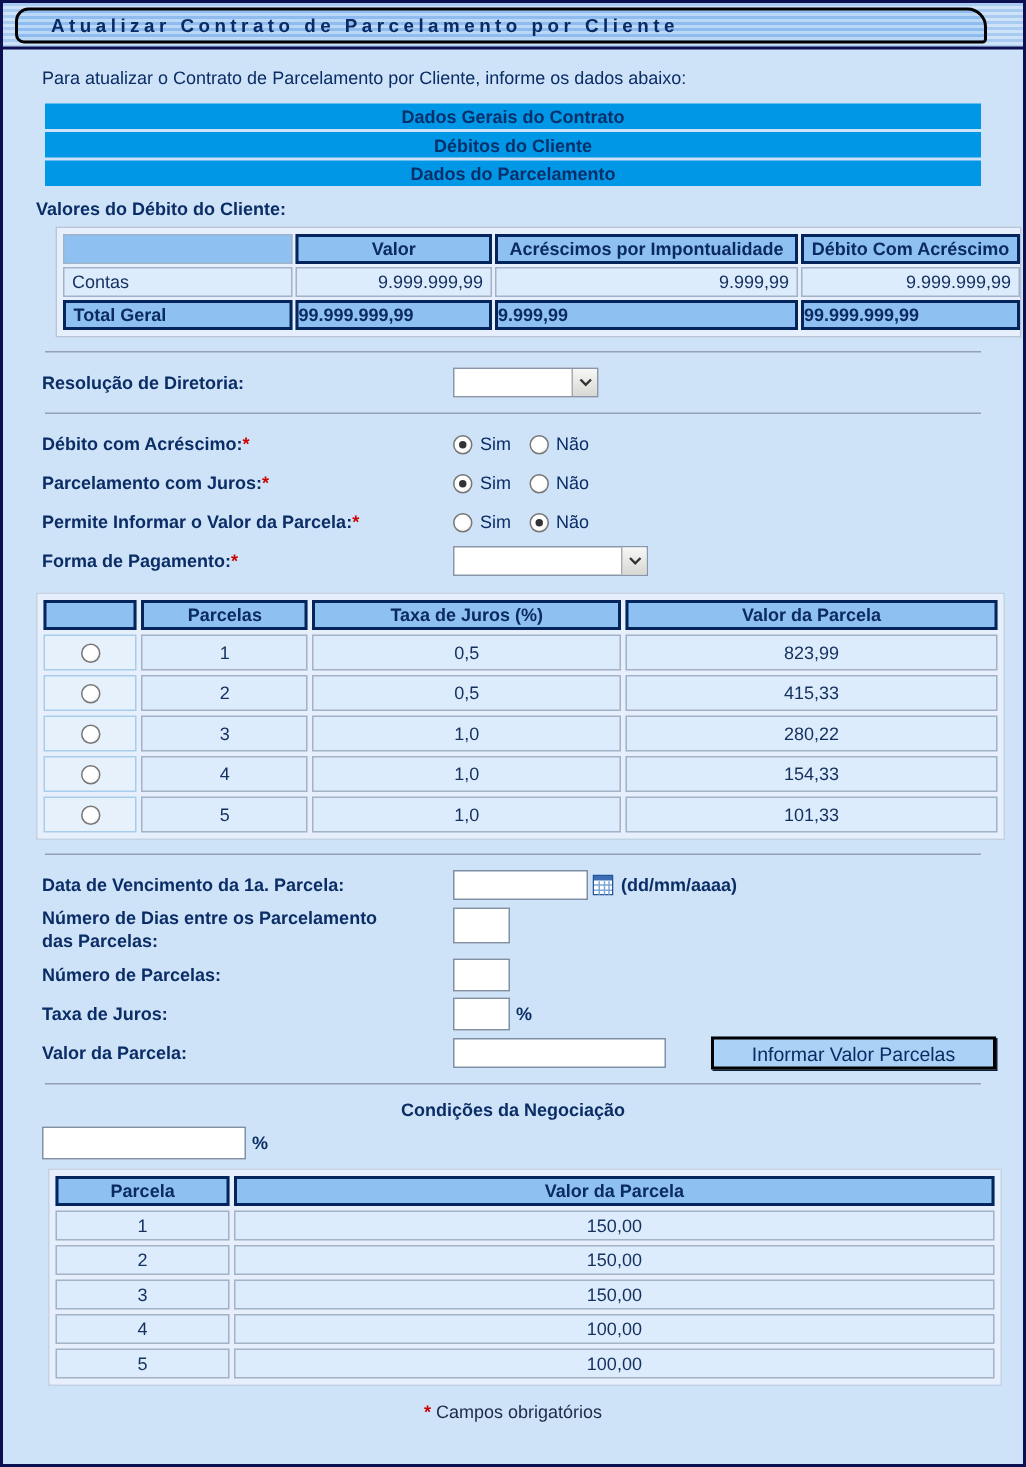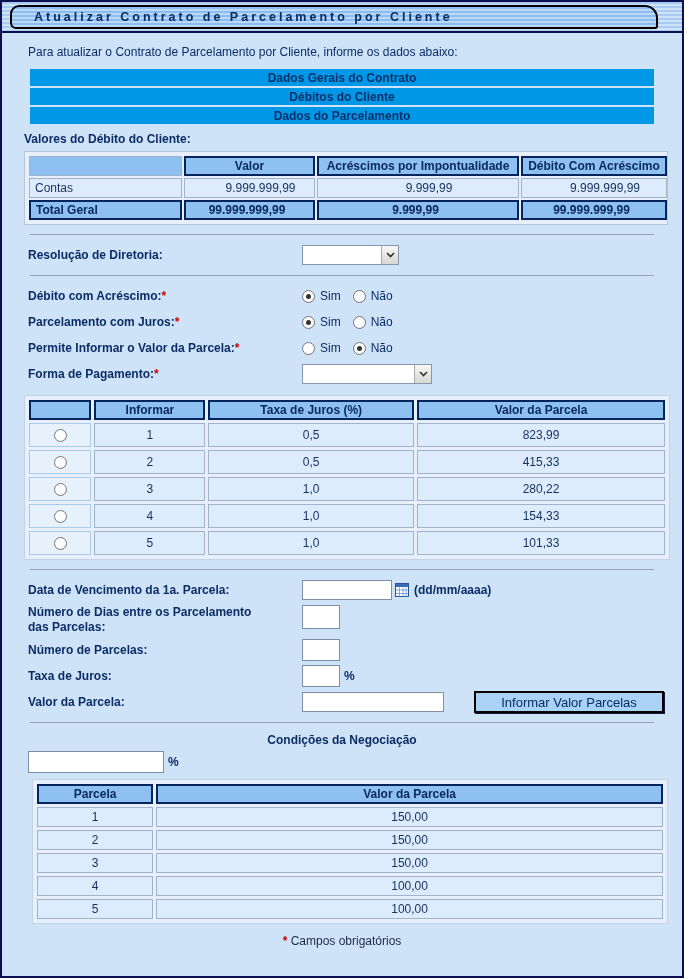--- a/index.html
+++ b/index.html
@@ -36,42 +36,42 @@
   .intro { margin: 2px 0 10px 8px; color: #0b2d66; }
   .bars { margin: 0 10px; }
   .bar {
     height: 17px; background: #0098e6; margin-bottom: 2px;
     display: flex; align-items: center; justify-content: center;
     font-weight: bold; color: #07306b; cursor: pointer;
   }
   .caption { font-weight: bold; margin: 8px 0 5px 4px; }
   .sep { border-top: 1px solid #93a1b3; margin: 9px 10px; }
   
-  .tframe { margin-left: 4px; border: 1px solid #b8c6d8; background: #e6effb; padding: 2px; width: 644px; }
+  .tframe { margin-left: 17px; border: 1px solid #b8c6d8; background: #e6effb; padding: 2px; width: 644px; }
   table { border-collapse: separate; border-spacing: 2px; table-layout: fixed; width: 100%; }
   .tbl2-frame, .tbl3-frame { border: 1px solid #c3d2e4; background: #e6effb; padding: 1px; }
   .tbl2-frame { margin-left: 4px; width: 646px; margin-top: 10px; }
   .tbl2-frame table, .tbl3-frame table { border-spacing: 3px; }
   .tbl3-frame { margin: 6px auto 0 12px; width: 636px; }
   th, td { font-size: 12px; height: 20px; overflow: hidden; white-space: nowrap; }
   .hcell {
     background: #8ec1f2; border: 2px solid #03255c;
     font-weight: bold; color: #0a2a60; text-align: center;
   }
   .hcell-plain { background: #8ec1f2; border: 1px solid #9fb3ca; }
   .dcell { background: #dcecfc; border: 1px solid #a3b2c6; color: #14305e; }
   .dcell.left { text-align: left; padding-left: 5px; }
-  .dcell.right { text-align: center; padding-right: 5px; padding-left: 27px; }
+  .dcell.right { text-align: right; padding-right: 5px; padding-left: 27px; }
   .dcell.center { text-align: center; }
   .tcell {
     background: #8ec1f2; border: 2px solid #03255c;
     font-weight: bold; color: #0a2a60;
   }
   .tcell.left { text-align: left; padding-left: 5px; }
-  .tcell.right { text-align: center; padding-right: 5px; }
+  .tcell.right { text-align: left; padding-right: 5px; }
   .rcell { background: #e6f1fc; border: 1px solid #a8cdec; text-align: center; height: 24px; }
   .row24 td { height: 24px; }
   
   .form-row { display: flex; align-items: center; padding-left: 8px; margin: 4px 0; min-height: 22px; }
   .form-label { width: 274px; font-weight: bold; color: #0b2d66; flex-shrink: 0; line-height: 15px; }
   .req { color: #cc0000; font-weight: bold; }
   .txt {
     border: 1px solid #7f8fa4; background: #fff; height: 20px;
     font: 12px "Liberation Sans", sans-serif; padding: 0 3px; color: #14305e;
   }
@@ -225,21 +225,21 @@
       <table>
         <colgroup>
             <col style="width:62px">
             <col style="width:110px">
             <col style="width:204px">
             <col style="width:246px">
           </colgroup>
         <tbody>
             <tr>
           <th class="hcell"></th>
-          <th class="hcell">Informar</th>
+          <th class="hcell">Parcelas</th>
           <th class="hcell">Taxa de Juros (%)</th>
           <th class="hcell">Valor da Parcela</th>
         </tr>
         <tr class="row24">
           <td class="rcell"><span class="radio"></span></td>
           <td class="dcell center">1</td>
           <td class="dcell center">0,5</td>
           <td class="dcell center">823,99</td>
         </tr>
         <tr class="row24">

